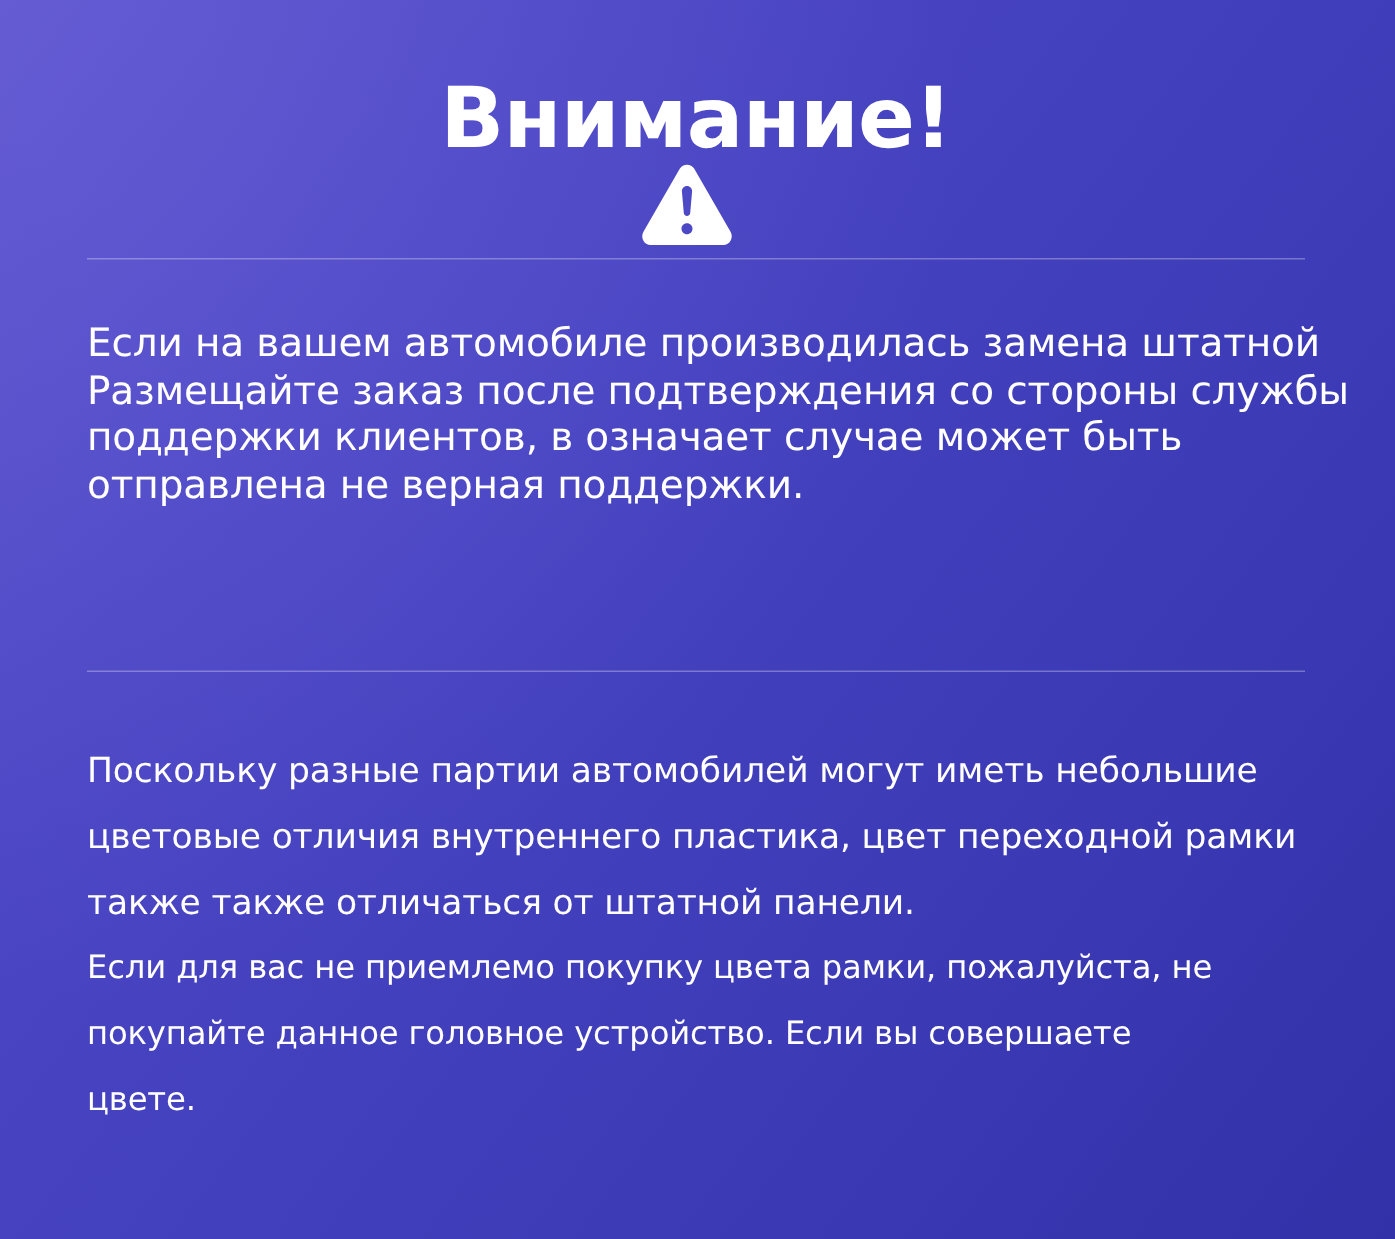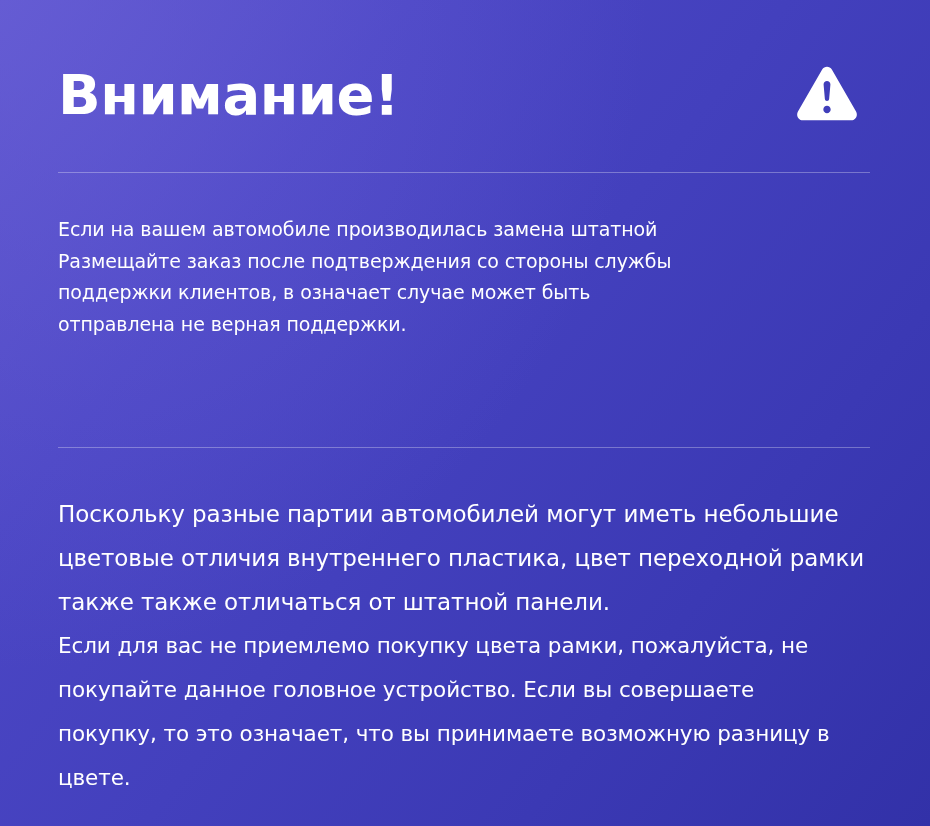--- a/index.html
+++ b/index.html
@@ -29,20 +29,21 @@
   
   .header {
     position: absolute;
     left: 58px;
     top: 52px;
     width: 812px;
     height: 86px;
     display: flex;
     align-items: center;
     justify-content: space-between;
+    flex-direction: column;
   }
 
   .title {
     margin: 0;
     color: #ffffff;
     font-family: "DejaVu Sans", sans-serif;
     font-size: 56px;
     font-weight: 700;
     line-height: 1;
     letter-spacing: -0.5px;
@@ -73,21 +74,21 @@
     position: absolute;
     left: 58px;
     width: 830px;
     color: #ffffff;
     font-family: "DejaVu Sans", sans-serif;
     font-weight: 400;
   }
 
   .block-one {
     top: 214px;
-    font-size: 19px;
+    font-size: 26px;
     line-height: 31.5px;
     letter-spacing: -0.1px;
   }
 
   .block-two {
     top: 492px;
     font-size: 23px;
     line-height: 44px;
     letter-spacing: -0.1px;
   }
@@ -132,17 +133,16 @@
 
   <div class="block block-two">
     <span class="line">Поскольку разные партии автомобилей могут иметь небольшие</span>
     <span class="line">цветовые отличия внутреннего пластика, цвет переходной рамки</span>
     <span class="line">также также отличаться от штатной панели.</span>
   </div>
 
   <div class="block block-three">
     <span class="line">Если для вас не приемлемо покупку цвета рамки, пожалуйста, не</span>
     <span class="line">покупайте данное головное устройство. Если вы совершаете</span>
-    <span class="line">покупку, то это означает, что вы принимаете возможную разницу в</span>
     <span class="line">цвете.</span>
   </div>
 
 </div>
 
 </body></html>

